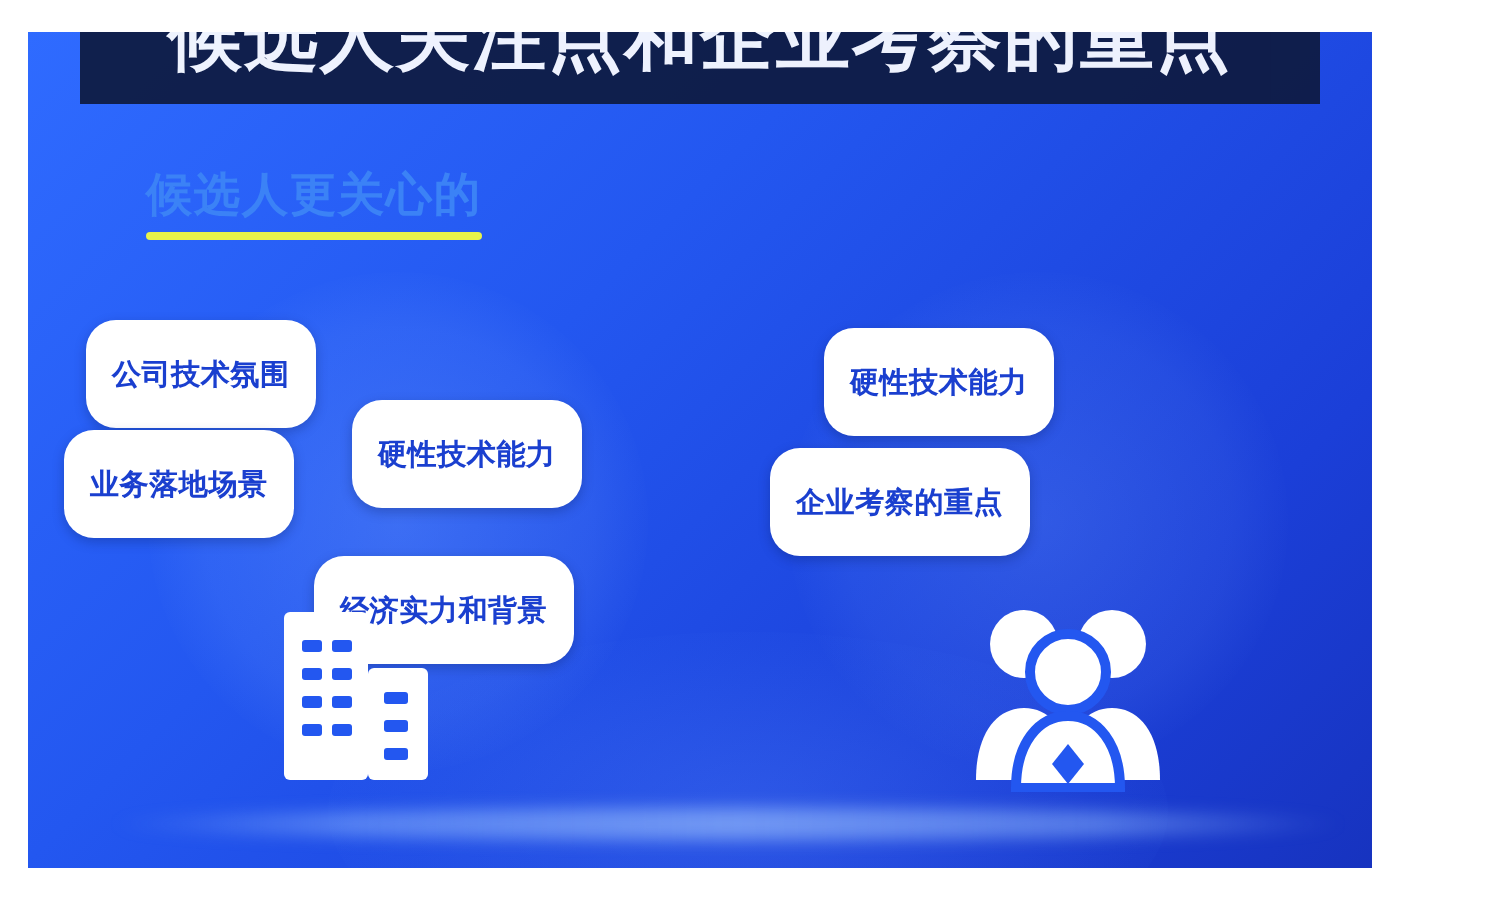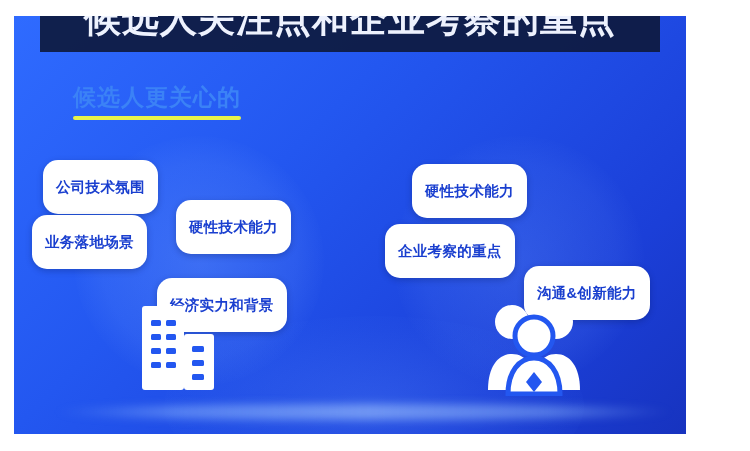--- a/index.html
+++ b/index.html
@@ -156,21 +156,20 @@
     <span class="underline"></span>
   </div>
 
   <div class="chip" style="left:43px;  top:160px;">公司技术氛围</div>
   <div class="chip" style="left:176px; top:200px;">硬性技术能力</div>
   <div class="chip" style="left:32px;  top:215px;">业务落地场景</div>
   <div class="chip" style="left:157px; top:262px;margin-top:16px;">经济实力和背景</div>
 
   <div class="chip" style="left:412px; top:164px;">硬性技术能力</div>
   <div class="chip" style="left:385px; top:224px;">企业考察的重点</div>
-  <div class="chip" style="left:524px; top:266px;">沟通&amp;创新能力</div>
 
   <div class="icon-wrap icon-left">
     <svg width="120" height="96" viewBox="0 0 120 96" fill="none" xmlns="http://www.w3.org/2000/svg">
 
       <rect x="24" y="6" width="42" height="84" rx="3" fill="#ffffff"></rect>
 
       <rect x="66" y="34" width="30" height="56" rx="3" fill="#ffffff"></rect>
 
       <rect x="33" y="20" width="10" height="6" rx="1.5" fill="#2357f0"></rect>
       <rect x="48" y="20" width="10" height="6" rx="1.5" fill="#2357f0"></rect>

